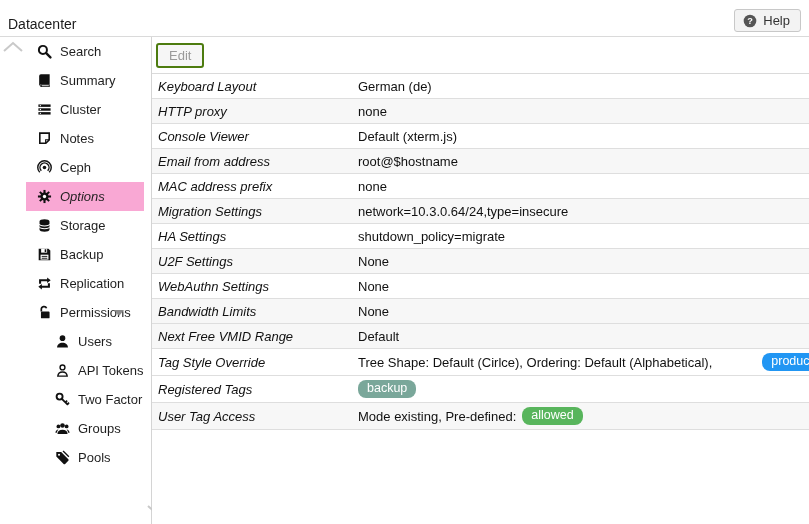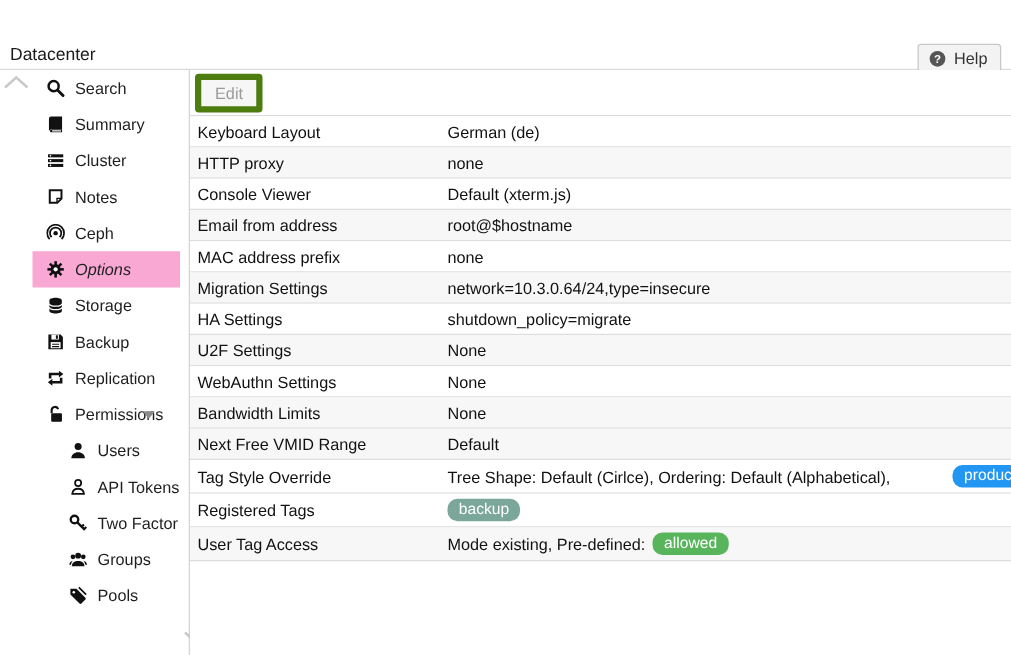--- a/index.html
+++ b/index.html
@@ -2,22 +2,22 @@
 <html><head>
 <meta charset="utf-8">
 <style>
   * { margin:0; padding:0; box-sizing:border-box; }
   html,body { width:809px; height:524px; overflow:hidden; background:#fff;
     font-family:"Liberation Sans", sans-serif; font-size:13px; color:#212121; }
 
   .app { width:809px; height:524px; display:flex; flex-direction:column; }
 
   
-  .header { height:37px; flex:0 0 37px; display:flex; align-items:flex-start;
-    justify-content:space-between; padding:16px 8px; border-bottom:1px solid #dadada; background:#fff;margin-top:19px; }
+  .header { height:37px; flex:0 0 37px; display:flex; align-items:flex-end;
+    justify-content:space-between; padding:4px 8px; border-bottom:1px solid #dadada; background:#fff; }
   .page-title { font-size:14px; color:#1a1a1a; }
   .help-btn { display:flex; align-items:center; gap:6px; background:#f3f3f3;
     border:1px solid #c8c8c8; border-radius:3px; padding:3px 10px 3px 8px;
     font-size:13px; color:#333; cursor:pointer; font-family:inherit; }
   .help-btn svg { display:block; }
 
   
   .body { flex:1; display:flex; min-height:0; }
 
   
@@ -33,29 +33,29 @@
     justify-content:center; color:#111; flex:0 0 17px; }
   .side-item .lbl { margin-left:7px; white-space:nowrap; }
   .side-item .caret { position:absolute; right:20px; top:12px; width:0; height:0;
     border-left:5px solid transparent; border-right:5px solid transparent;
     border-top:6px solid #8c8c8c; }
 
   
   .content { flex:1; display:flex; flex-direction:column; min-width:0; background:#fff; }
   .toolbar { height:37px; flex:0 0 37px; display:flex; align-items:center;
     padding-left:4px; border-bottom:1px solid #dadada; }
-  .edit-btn { background:#f6f6f6; border:5px solid #4d7c0f; border-radius:3px;
+  .edit-btn { background:#f6f6f6; border:2px solid #4d7c0f; border-radius:3px;
     color:#9a9a9a; font-size:13px; padding:3px 11px; font-family:inherit; }
 
   .otable { width:100%; }
   .trow { display:flex; min-height:25px; align-items:center;
     border-bottom:1px solid #dedede; background:#fff; }
   .trow.alt { background:#f7f7f7; }
   .trow.tall { min-height:27px; }
-  .tcell-label { width:206px; flex:0 0 206px; padding-left:6px; color:#111; }
+  .tcell-label { width:206px; flex:0 0 206px; padding-left:6px; color:#111;font-style:italic; }
   .tcell-value { flex:1; display:flex; align-items:center; gap:6px; color:#111; white-space:nowrap; }
 
   .tag-badge { display:inline-block; color:#fff; border-radius:8px; padding:1px 9px 2px;
     font-size:12.5px; line-height:15px; }
 </style>
 </head>
 <body>
 
 <div class="app">
 

